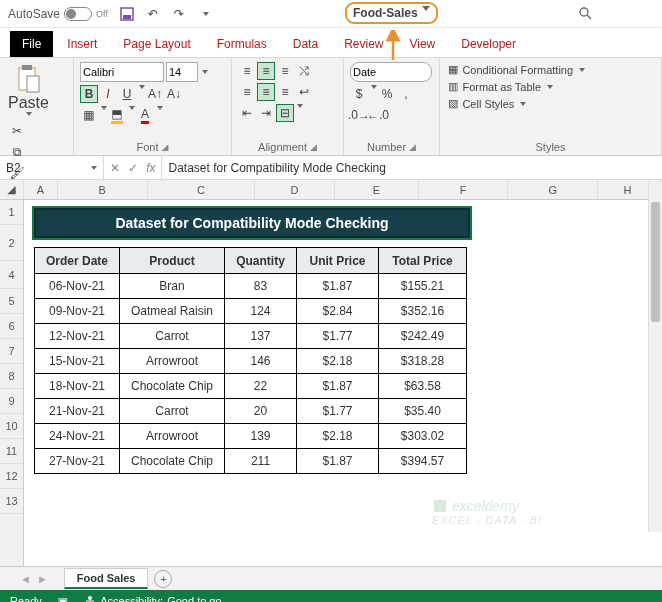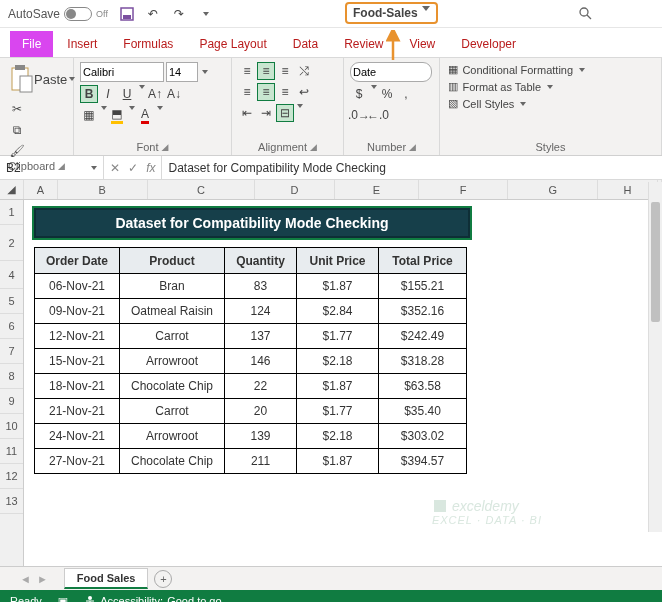--- a/index.html
+++ b/index.html
@@ -3,35 +3,35 @@
 <meta charset="utf-8">
 <style>
   * { box-sizing: border-box; margin: 0; padding: 0; font-family: "Segoe UI", Arial, sans-serif; }
   html, body { width: 662px; height: 602px; overflow: hidden; background: #fff; font-size: 12px; color: #333; }
   .titlebar { height: 28px; background: #fff; display: flex; align-items: center; padding: 0 8px; border-bottom: 1px solid #e6e6e6; position: relative; }
   .autosave { display: flex; align-items: center; gap: 4px; color: #555; }
   .toggle { width: 28px; height: 14px; border: 1px solid #888; border-radius: 8px; position: relative; background: #fff; }
   .toggle::after { content: ""; position: absolute; width: 10px; height: 10px; border-radius: 50%; background: #888; left: 1px; top: 1px; }
   .qat { display: flex; align-items: center; gap: 8px; margin-left: 10px; }
   .qat svg { display: block; }
-  .file-pill { position: absolute; left: 345px; top: 2px; border: 2px solid #e8922e; border-radius: 4px; padding: 2px 6px; display: flex; align-items: flex-start; gap: 4px; font-weight: bold; color: #444; background: #fff; }
+  .file-pill { position: absolute; left: 345px; top: 2px; border: 2px solid #e8922e; border-radius: 9px; padding: 2px 6px; display: flex; align-items: flex-start; gap: 4px; font-weight: bold; color: #444; background: #fff; }
   .file-pill .tri { width: 0; height: 0; border-left: 4px solid transparent; border-right: 4px solid transparent; border-top: 5px solid #666; }
   .callout-arrow { position: absolute; left: 378px; top: 30px; z-index: 20; }
   .search-area { position: absolute; right: 70px; top: 6px; color: #666; }
   .tabs { height: 30px; display: flex; align-items: flex-end; padding-left: 10px; border-bottom: 1px solid #d9d9d9; gap: 2px; background: #fff; }
-  .file-tab { background: #d946ef; color: #fff; padding: 6px 12px; font-size: 12px; }
+  .file-tab { background: #000000; color: #fff; padding: 6px 12px; font-size: 12px; }
   .rtab { padding: 6px 12px; color: #b91c1c; cursor: default; }
   .rtab.active { color: #107c41; border-bottom: 2px solid #107c41; font-weight: 600; }
   .ribbon { background: #f3f2f1; border-bottom: 1px solid #d0d0d0; display: flex; height: 98px; }
   .group { border-right: 1px solid #d9d9d9; padding: 4px 6px 2px; display: flex; flex-direction: column; justify-content: space-between; }
   .group-ctl { display: flex; gap: 4px; align-items: flex-start; flex-wrap: wrap; }
   .group-label { text-align: center; font-size: 11px; color: #666; display: flex; justify-content: center; align-items: center; gap: 3px; }
   .dlg-launch { font-size: 9px; color: #888; }
   .ic { width: 18px; height: 18px; display: inline-flex; align-items: center; justify-content: center; font-size: 12px; color: #444; border: 1px solid transparent; }
-  .big-btn { display: flex; flex-direction: row; align-items: center; font-size: 13px; color: #444; padding: 2px; }
+  .big-btn { display: flex; flex-direction: column; align-items: center; font-size: 16px; color: #444; padding: 2px; }
   .sel { border: 1px solid #aaa; background: #fff; font-size: 11px; padding: 9px 2px; height: 18px; }
   .font-row { display: flex; gap: 2px; align-items: center; }
   .font-row2 { display: flex; gap: 1px; margin-top: 3px; }
   .font-row3 { display: flex; gap: 1px; margin-top: 3px; }
   .btnpress { background: #c8e6d0 !important; border: 1px solid #107c41; }
   .styles-col { display: flex; flex-direction: column; gap: 2px; font-size: 11px; color: #444; }
   .styles-col .sitem { display: flex; align-items: center; gap: 4px; padding: 1px 2px; }
   .formula-bar { height: 24px; border-bottom: 1px solid #d9d9d9; display: flex; align-items: stretch; }
   .name-box { width: 104px; border-right: 1px solid #d9d9d9; display: flex; align-items: center; padding: 0 6px; font-size: 12px; justify-content: space-between; }
   .fb-icons { display: flex; align-items: center; padding: 0 6px; gap: 8px; color: #888; border-right: 1px solid #d9d9d9; }
@@ -100,22 +100,22 @@
       <marker id="ah" markerWidth="6" markerHeight="6" refX="3" refY="3" orient="auto">
         <path d="M0,0 L6,3 L0,6 Z" fill="#e8922e"></path>
       </marker>
     </defs>
   <path d="M15,30 Q15,10 15,4" stroke="#e8922e" stroke-width="2.5" fill="none" marker-end="url(#ah)"></path>
 </svg>
 
 <div class="tabs">
   <div class="file-tab">File</div>
   <div class="rtab">Insert</div>
+  <div class="rtab">Page Layout</div>
   <div class="rtab">Formulas</div>
-  <div class="rtab">Page Layout</div>
   <div class="rtab">Data</div>
   <div class="rtab">Review</div>
   <div class="rtab">View</div>
   <div class="rtab">Developer</div>
 </div>
 
 <div class="ribbon">
   <div class="group" style="width:74px">
     <div class="group-ctl">
       <div class="big-btn">

